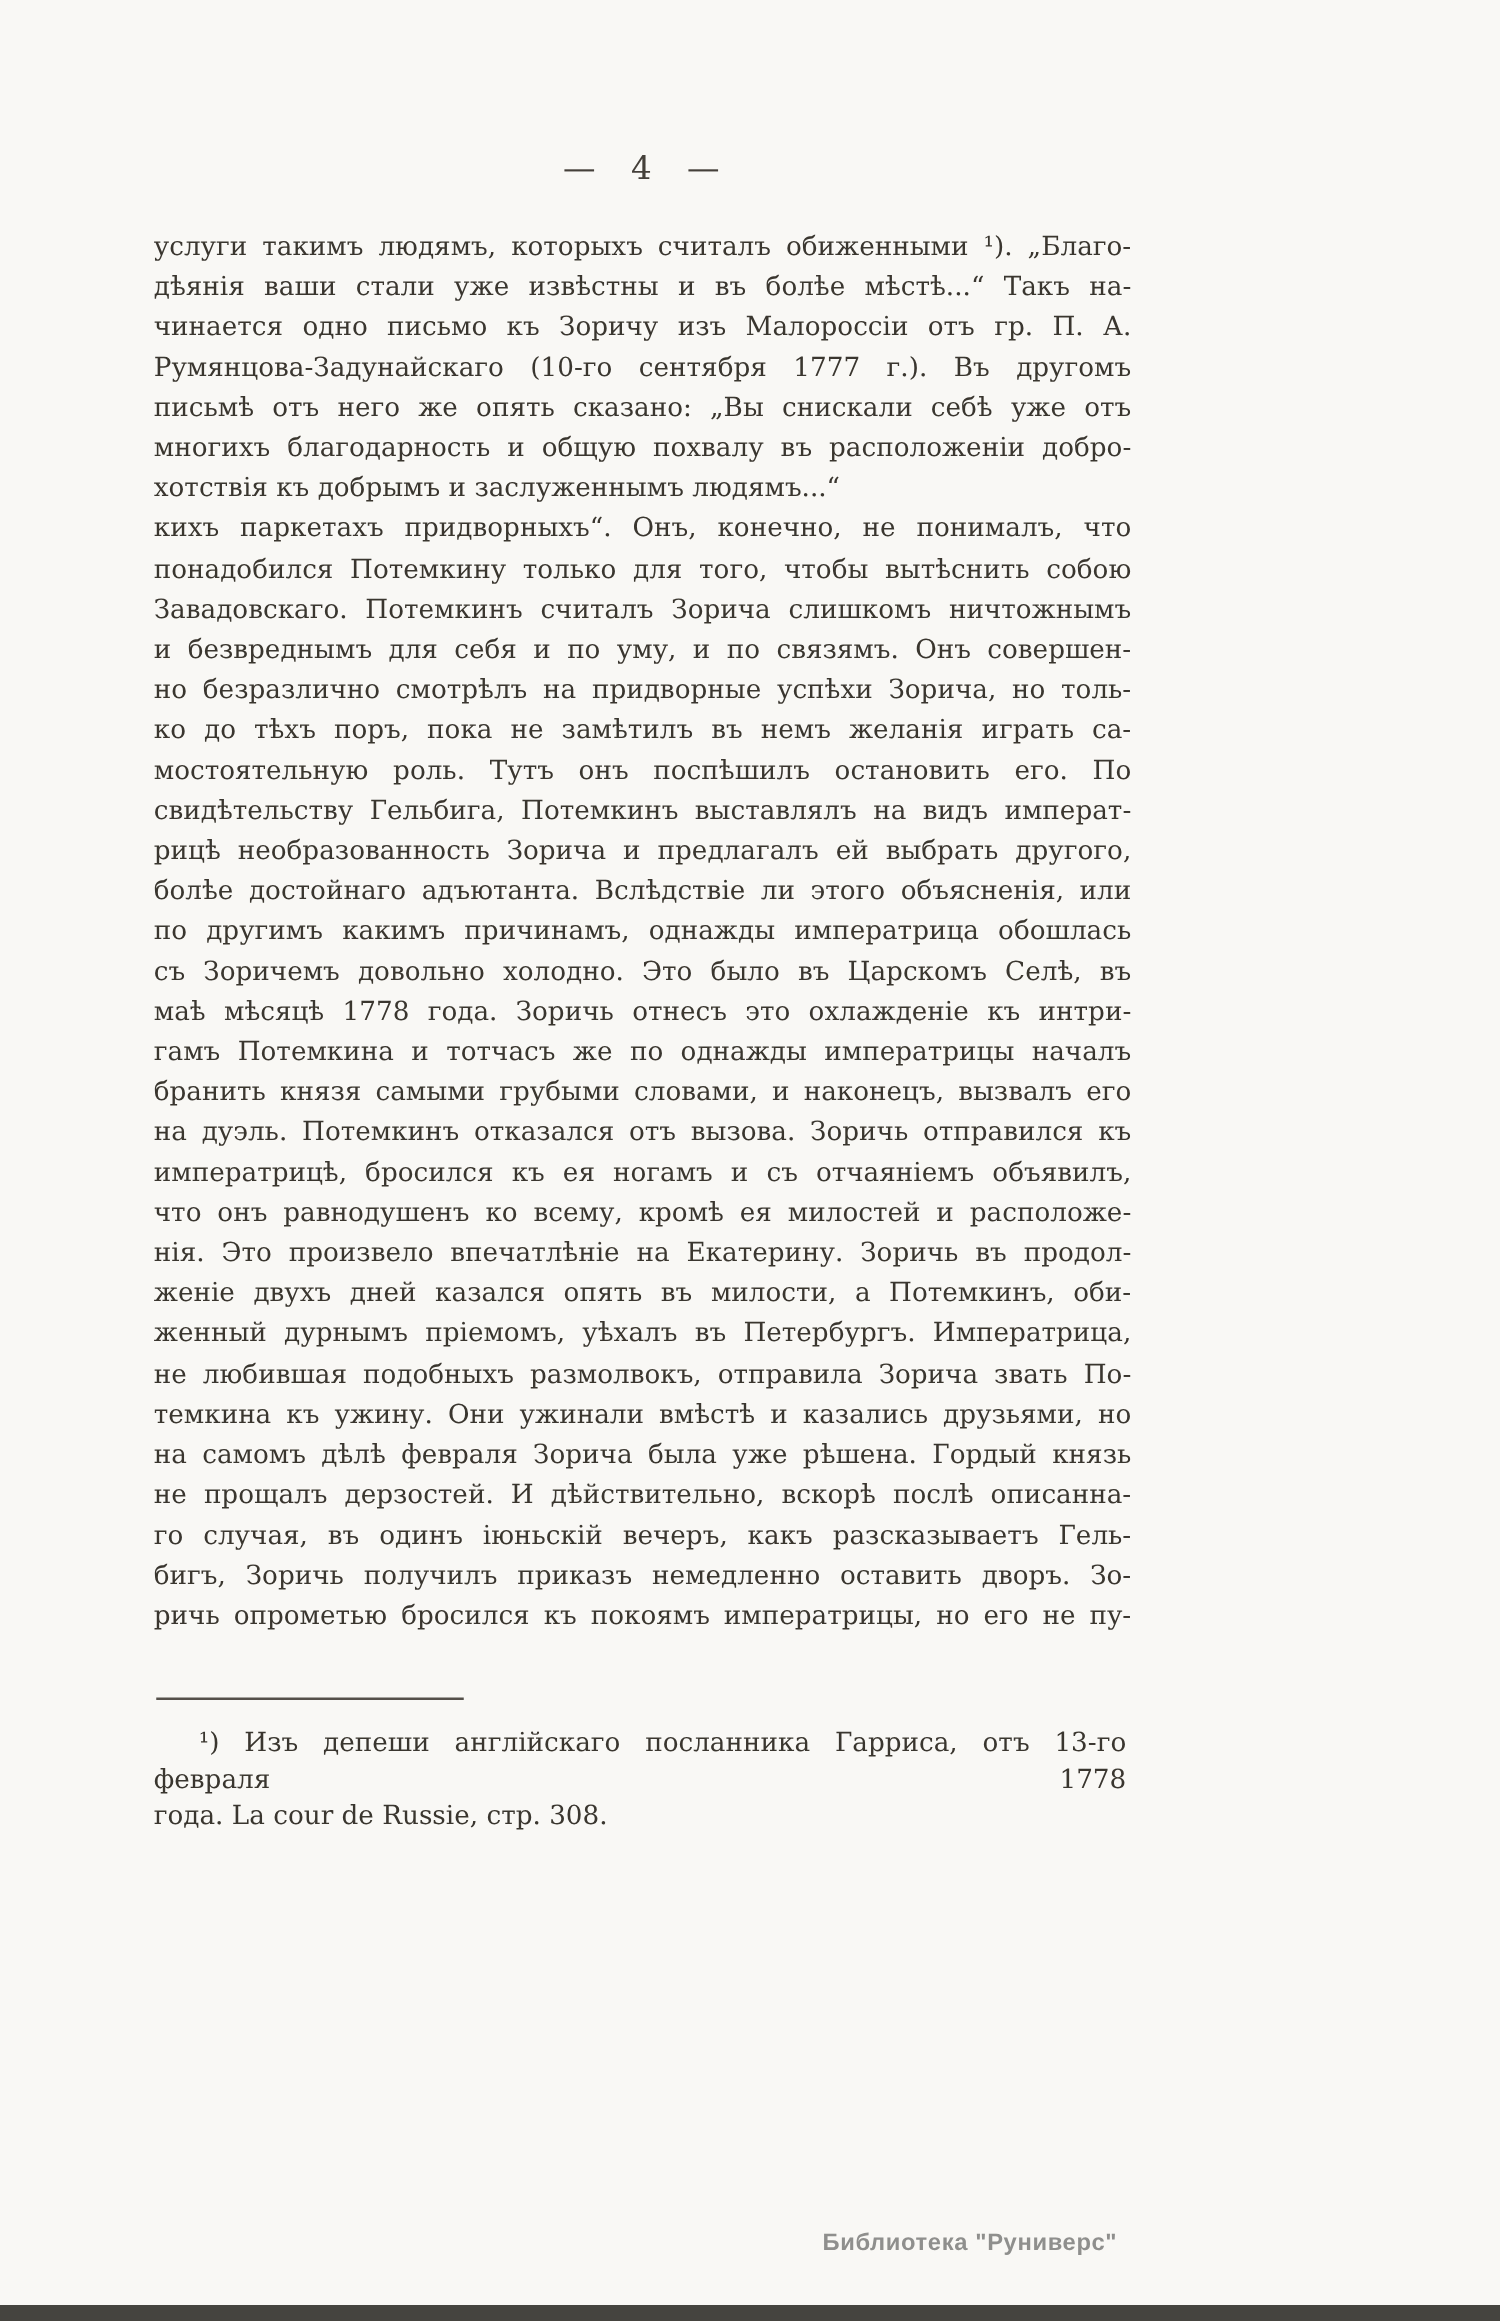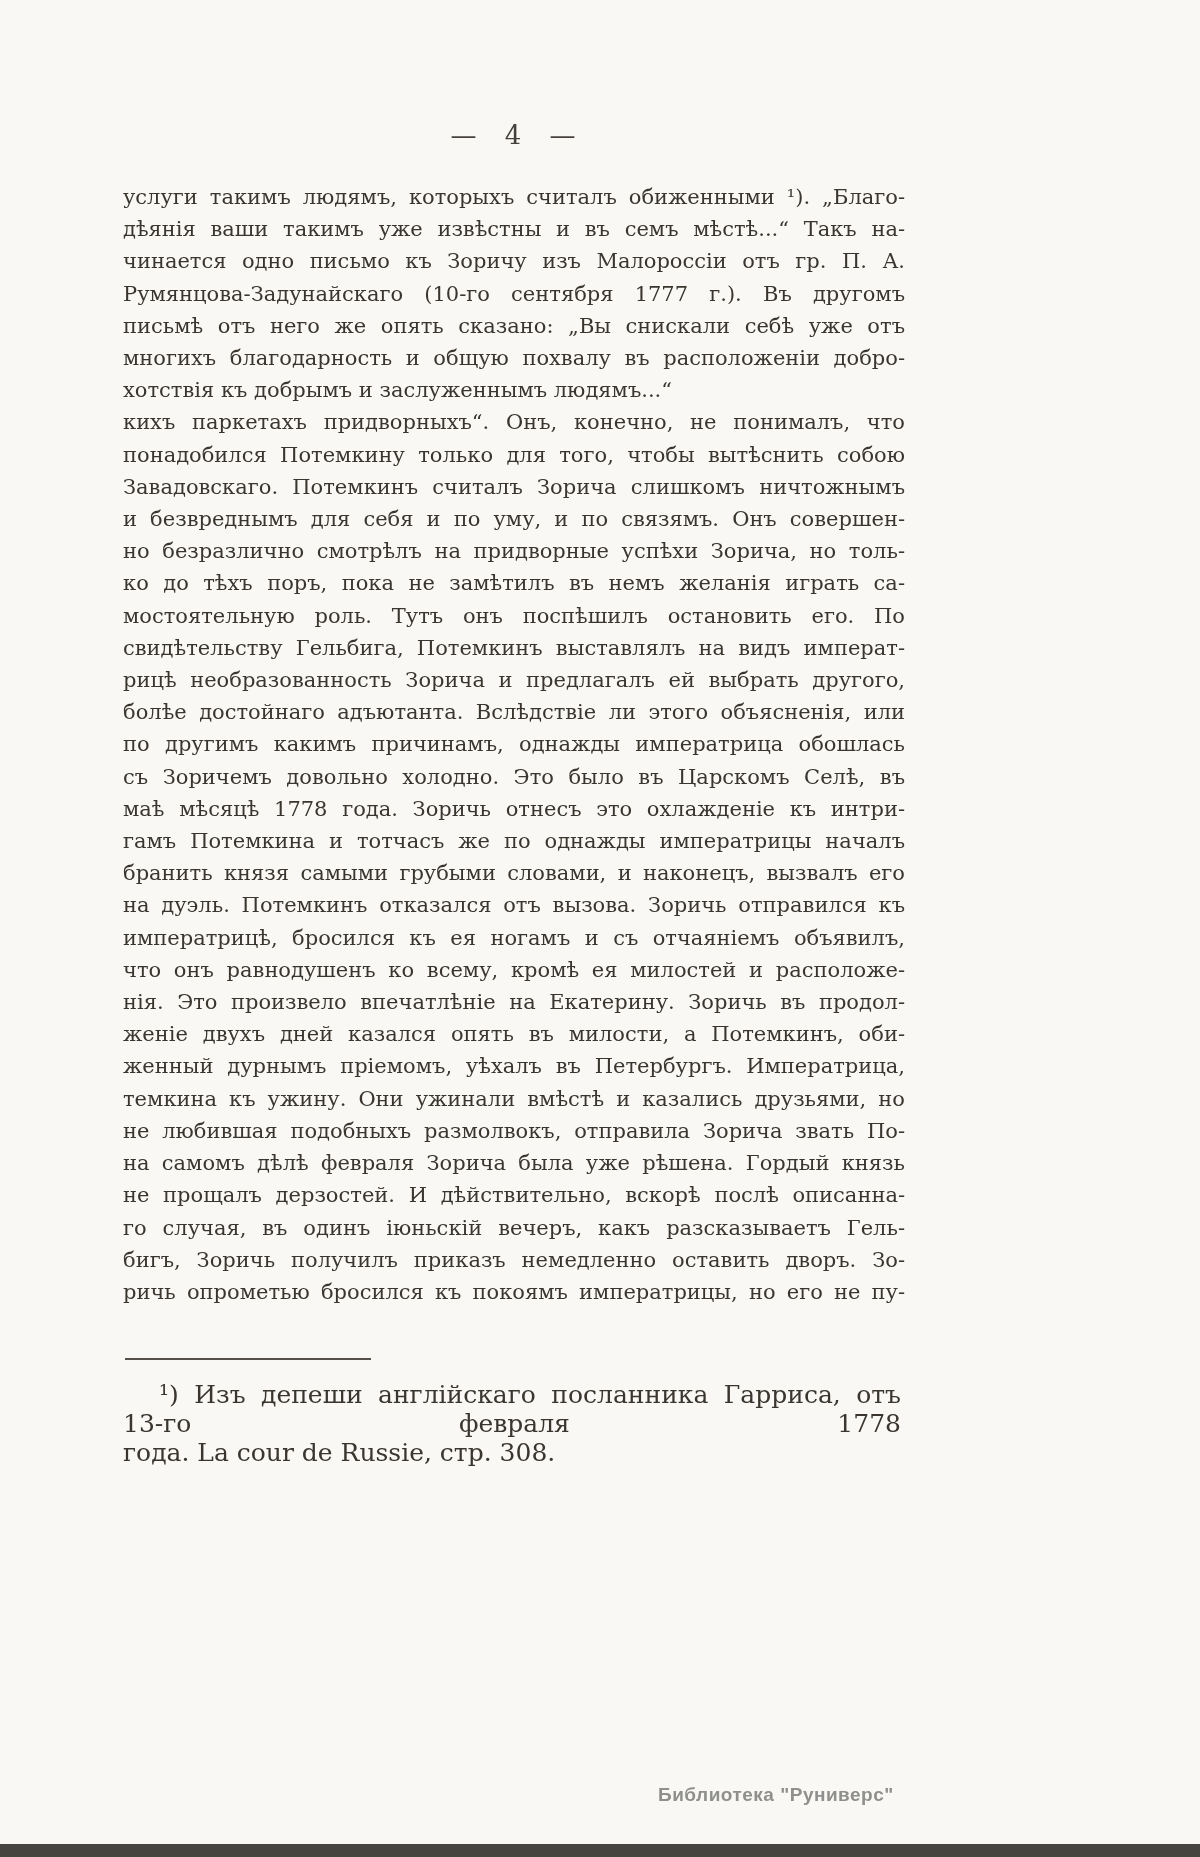--- a/index.html
+++ b/index.html
@@ -48,21 +48,21 @@
     width: 246px;
     border-top: 2px solid #55504a;
   }
   .footnote {
     position: absolute;
     top: 1380px;
     left: 123px;
     width: 778px;
   }
   .fn-line {
-    font-size: 25px;
+    font-size: 21px;
     line-height: 29px;
     text-align: justify;
     text-align-last: justify;
     color: #3a362f;
   }
   .fn-line.short { text-align-last: left; }
   .fn-line.indent { text-indent: 36px; }
   .watermark {
     position: absolute;
     top: 1784px;
@@ -84,21 +84,21 @@
 </style>
 </head>
 <body>
 
 <div class="page">
 
   <div class="page-header">— 4 —</div>
 
   <div class="body-text">
     <div class="line">услуги такимъ людямъ, которыхъ считалъ обиженными ¹). „Благо-</div>
-      <div class="line">дѣянія ваши такимъ уже извѣстны и въ семъ мѣстѣ...“ Такъ на-</div>
+      <div class="line">дѣянія ваши стали уже извѣстны и въ болѣе мѣстѣ...“ Такъ на-</div>
       <div class="line">чинается одно письмо къ Зоричу изъ Малороссіи отъ гр. П. А.</div>
       <div class="line">Румянцова-Задунайскаго (10-го сентября 1777 г.). Въ другомъ</div>
       <div class="line">письмѣ отъ него же опять сказано: „Вы снискали себѣ уже отъ</div>
       <div class="line">многихъ благодарность и общую похвалу въ расположеніи добро-</div>
       <div class="line short">хотствія къ добрымъ и заслуженнымъ людямъ...“</div>
       <div class="line">кихъ паркетахъ придворныхъ“. Онъ, конечно, не понималъ, что</div>
       <div class="line">понадобился Потемкину только для того, чтобы вытѣснить собою</div>
       <div class="line">Завадовскаго. Потемкинъ считалъ Зорича слишкомъ ничтожнымъ</div>
       <div class="line">и безвреднымъ для себя и по уму, и по связямъ. Онъ совершен-</div>
       <div class="line">но безразлично смотрѣлъ на придворные успѣхи Зорича, но толь-</div>
@@ -111,22 +111,22 @@
       <div class="line">съ Зоричемъ довольно холодно. Это было въ Царскомъ Селѣ, въ</div>
       <div class="line">маѣ мѣсяцѣ 1778 года. Зоричь отнесъ это охлажденіе къ интри-</div>
       <div class="line">гамъ Потемкина и тотчасъ же по однажды императрицы началъ</div>
       <div class="line">бранить князя самыми грубыми словами, и наконецъ, вызвалъ его</div>
       <div class="line">на дуэль. Потемкинъ отказался отъ вызова. Зоричь отправился къ</div>
       <div class="line">императрицѣ, бросился къ ея ногамъ и съ отчаяніемъ объявилъ,</div>
       <div class="line">что онъ равнодушенъ ко всему, кромѣ ея милостей и расположе-</div>
       <div class="line">нія. Это произвело впечатлѣніе на Екатерину. Зоричь въ продол-</div>
       <div class="line">женіе двухъ дней казался опять въ милости, а Потемкинъ, оби-</div>
       <div class="line">женный дурнымъ пріемомъ, уѣхалъ въ Петербургъ. Императрица,</div>
+      <div class="line">не любившая подобныхъ размолвокъ, отправила Зорича звать По-</div>
       <div class="line">темкина къ ужину. Они ужинали вмѣстѣ и казались друзьями, но</div>
-      <div class="line">не любившая подобныхъ размолвокъ, отправила Зорича звать По-</div>
       <div class="line">на самомъ дѣлѣ февраля Зорича была уже рѣшена. Гордый князь</div>
       <div class="line">не прощалъ дерзостей. И дѣйствительно, вскорѣ послѣ описанна-</div>
       <div class="line">го случая, въ одинъ іюньскій вечеръ, какъ разсказываетъ Гель-</div>
       <div class="line">бигъ, Зоричь получилъ приказъ немедленно оставить дворъ. Зо-</div>
       <div class="line">ричь опрометью бросился къ покоямъ императрицы, но его не пу-</div>
   </div>
 
   <div class="footnote-rule"></div>
 
   <div class="footnote">

